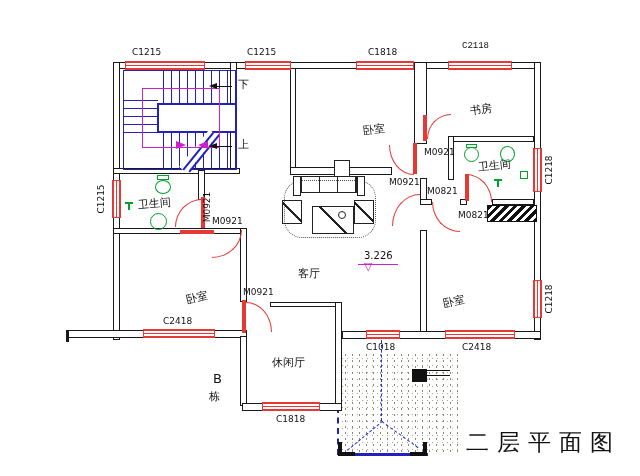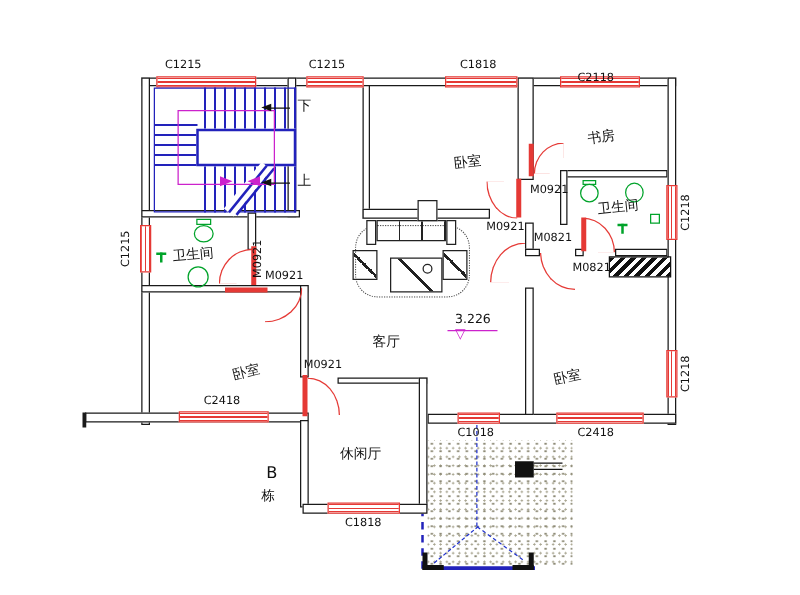--- a/index.html
+++ b/index.html
@@ -146,21 +146,21 @@
   <div class="grn" style="left:500px;top:146px;width:15px;height:16px;border-radius:50%;"></div>
   <div class="grn" style="left:520px;top:171px;width:8px;height:8px;"></div>
   <div class="abs" style="left:497px;top:179px;width:1.5px;height:8px;background:#00a32a;"></div>
   <div class="abs" style="left:494px;top:179px;width:8px;height:1.5px;background:#00a32a;"></div>
 
   <div class="abs" style="left:487px;top:205px;width:50px;height:17px;border:1.5px solid #111;background:repeating-linear-gradient(135deg,#111 0 3px,#fff 3px 6px);"></div>
 
   <div class="lbl" style="left:132px;top:47px;">C1215</div>
   <div class="lbl" style="left:247px;top:47px;">C1215</div>
   <div class="lbl" style="left:368px;top:47px;">C1818</div>
-  <div class="lbl" style="left:462px;top:58px;">C2118</div>
+  <div class="lbl" style="left:462px;top:41px;font-family:Liberation Mono, monospace;">C2118</div>
   <div class="lbl rot" style="left:81px;top:194px;width:40px;">C1215</div>
   <div class="lbl rot" style="left:529px;top:165px;width:40px;">C1218</div>
   <div class="lbl rot" style="left:529px;top:294px;width:40px;">C1218</div>
   <div class="lbl" style="left:163px;top:316px;">C2418</div>
   <div class="lbl" style="left:366px;top:342px;">C1018</div>
   <div class="lbl" style="left:462px;top:342px;">C2418</div>
   <div class="lbl" style="left:276px;top:414px;">C1818</div>
 
   <div class="lbl" style="left:424px;top:147px;">M0921</div>
   <div class="lbl" style="left:389px;top:177px;">M0921</div>
@@ -179,14 +179,15 @@
   <div class="rlbl" style="left:272px;top:357px;">休闲厅</div>
   <div class="rlbl" style="left:443px;top:296px;transform:rotate(-12deg);">卧室</div>
 
   <div class="lbl" style="left:364px;top:251px;font-size:10px;">3.226</div>
   <div class="abs" style="left:358px;top:264px;width:40px;height:1.2px;background:#cc22cc;"></div>
   <div class="abs" style="left:364px;top:261px;color:#cc22cc;font-size:11px;line-height:11px;">▽</div>
 
   <div class="lbl" style="left:213px;top:374px;font-size:13px;">B</div>
   <div class="lbl" style="left:209px;top:392px;font-size:11px;">栋</div>
 
+  <div id="title">二层平面图</div>
 
 </div>
 
 </body></html>

